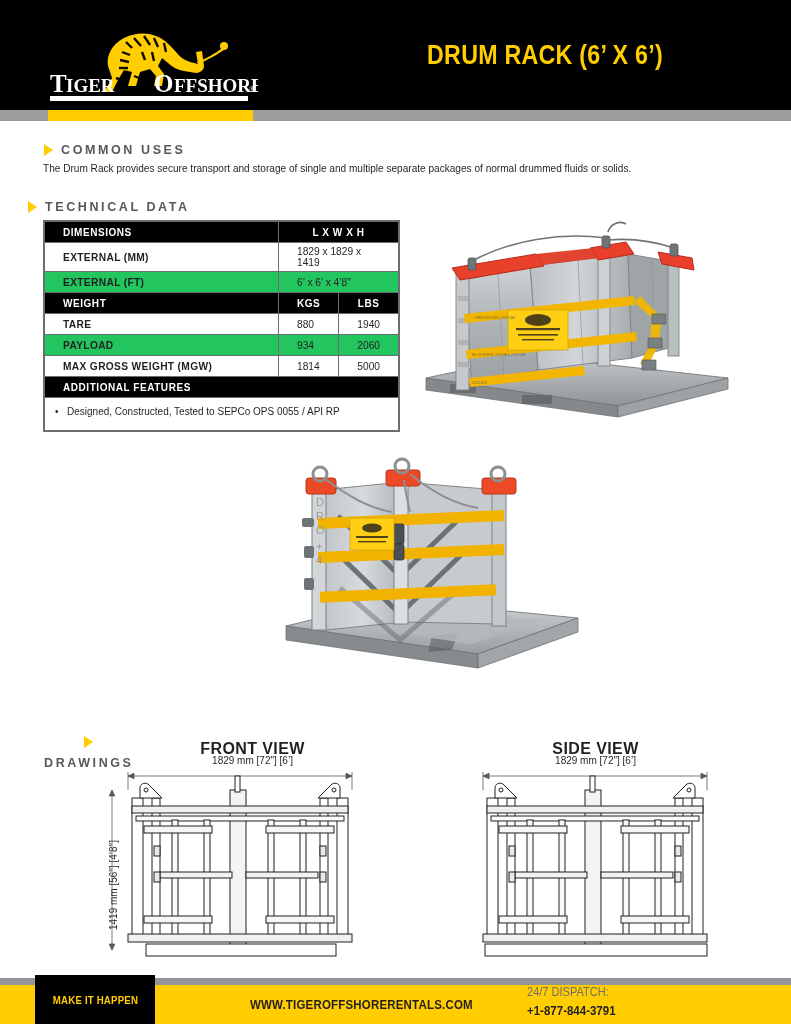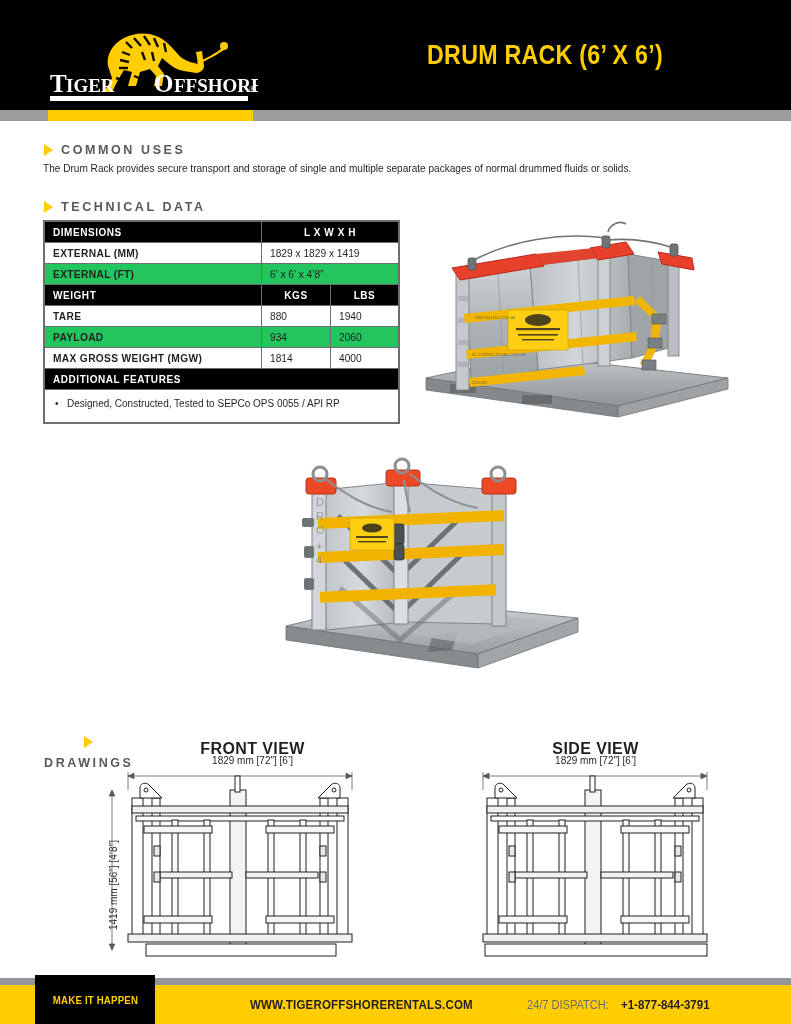--- a/index.html
+++ b/index.html
@@ -33,21 +33,21 @@
   }
 
   .body-text{
     position:absolute;font-size:10.5px;color:#231f20;line-height:1.35;
     transform:scaleX(.96);transform-origin:left center;
   }
 
   
   .tbl{position:absolute;left:43px;top:220px;width:355px;border:1px solid #6d6e71;border-collapse:collapse;}
   .tbl table{border-collapse:collapse;width:100%;font-size:10.2px;}
-  .tbl td{border:1px solid #6d6e71;padding:3px 8px;height:14px;}
+  .tbl td{border:1px solid #6d6e71;padding:3px 18px;height:14px;}
   .tbl .hdr td{background:#000;color:#fff;font-weight:bold;letter-spacing:.55px;font-size:10px;}
   .tbl .alt td{background:#22c55e;}
   .tbl .lab{font-weight:bold;letter-spacing:.35px;width:200px;}
   .tbl .val{text-align:left;}
   .tbl .ctr{text-align:center;font-weight:bold;letter-spacing:1.3px;}
   .tbl .feat{padding:6px 6px 12px 10px;font-size:10px;margin-left:48px;}
   .tbl .feat .b{display:inline-block;width:12px;}
 
   
   .photo{position:absolute;}
@@ -61,21 +61,21 @@
   }
 
   
   .foot-gray{position:absolute;left:0;top:978px;width:791px;height:7px;background:#939598;}
   .foot{position:absolute;left:0;top:985px;width:791px;height:39px;background:#ffcd00;}
   .foot-box{position:absolute;left:35px;top:975px;width:120px;height:49px;background:#000;
     display:flex;align-items:center;justify-content:center;}
   .foot-box span{color:#ffcd00;font-weight:bold;font-size:11px;letter-spacing:.2px;transform:scaleX(.88);}
   .foot-url{position:absolute;left:250px;top:985px;height:39px;display:flex;align-items:center;
     font-weight:bold;font-size:12.5px;color:#231f20;letter-spacing:.2px;transform:scaleX(.92);transform-origin:left center;}
-  .foot-disp{position:absolute;left:527px;top:985px;height:39px;display:flex;align-items:center;gap:5px;}
+  .foot-disp{position:absolute;left:527px;top:985px;height:39px;display:flex;gap:5px;flex-direction:column;}
   .foot-disp .lbl{font-size:12px;color:#6d6e71;transform:scaleX(.92);transform-origin:left center;}
   .foot-disp .num{font-size:12.5px;font-weight:bold;color:#231f20;transform:scaleX(.92);transform-origin:left center;}
 </style>
 </head>
 <body>
 
 <div class="page">
 
   <div class="header">
     <div class="logo">
@@ -120,21 +120,21 @@
   </div>
   <div class="subbar"></div>
   <div class="subbar-yellow"></div>
 
   <div class="sect" style="left:44px;top:143px;">
     <div class="tri"></div>
     <div class="sect-label">COMMON USES</div>
   </div>
   <div class="body-text" style="left:43px;top:161px;width:710px;">The Drum Rack provides secure transport and storage of single and multiple separate packages of normal drummed fluids or solids.</div>
 
-  <div class="sect" style="left:44px;top:200px;">
+  <div class="sect" style="left:28px;top:200px;">
     <div class="tri"></div>
     <div class="sect-label">TECHNICAL DATA</div>
   </div>
 
   <div class="tbl">
     <table>
       <tbody>
           <tr class="hdr">
         <td class="lab">DIMENSIONS</td>
         <td class="ctr" colspan="2">L X W X H</td>
@@ -158,21 +158,21 @@
         <td class="val">1940</td>
       </tr>
       <tr class="alt">
         <td class="lab">PAYLOAD</td>
         <td class="val">934</td>
         <td class="val">2060</td>
       </tr>
       <tr>
         <td class="lab">MAX GROSS WEIGHT (MGW)</td>
         <td class="val">1814</td>
-        <td class="val">4000</td>
+        <td class="val">5000</td>
       </tr>
       <tr class="hdr">
         <td class="lab" colspan="3">ADDITIONAL FEATURES</td>
       </tr>
       <tr>
         <td class="feat" colspan="3">
           <span class="b">•</span><span>Designed, Constructed, Tested to SEPCo OPS 0055 / API RP</span>
         </td>
       </tr>
     </tbody>

